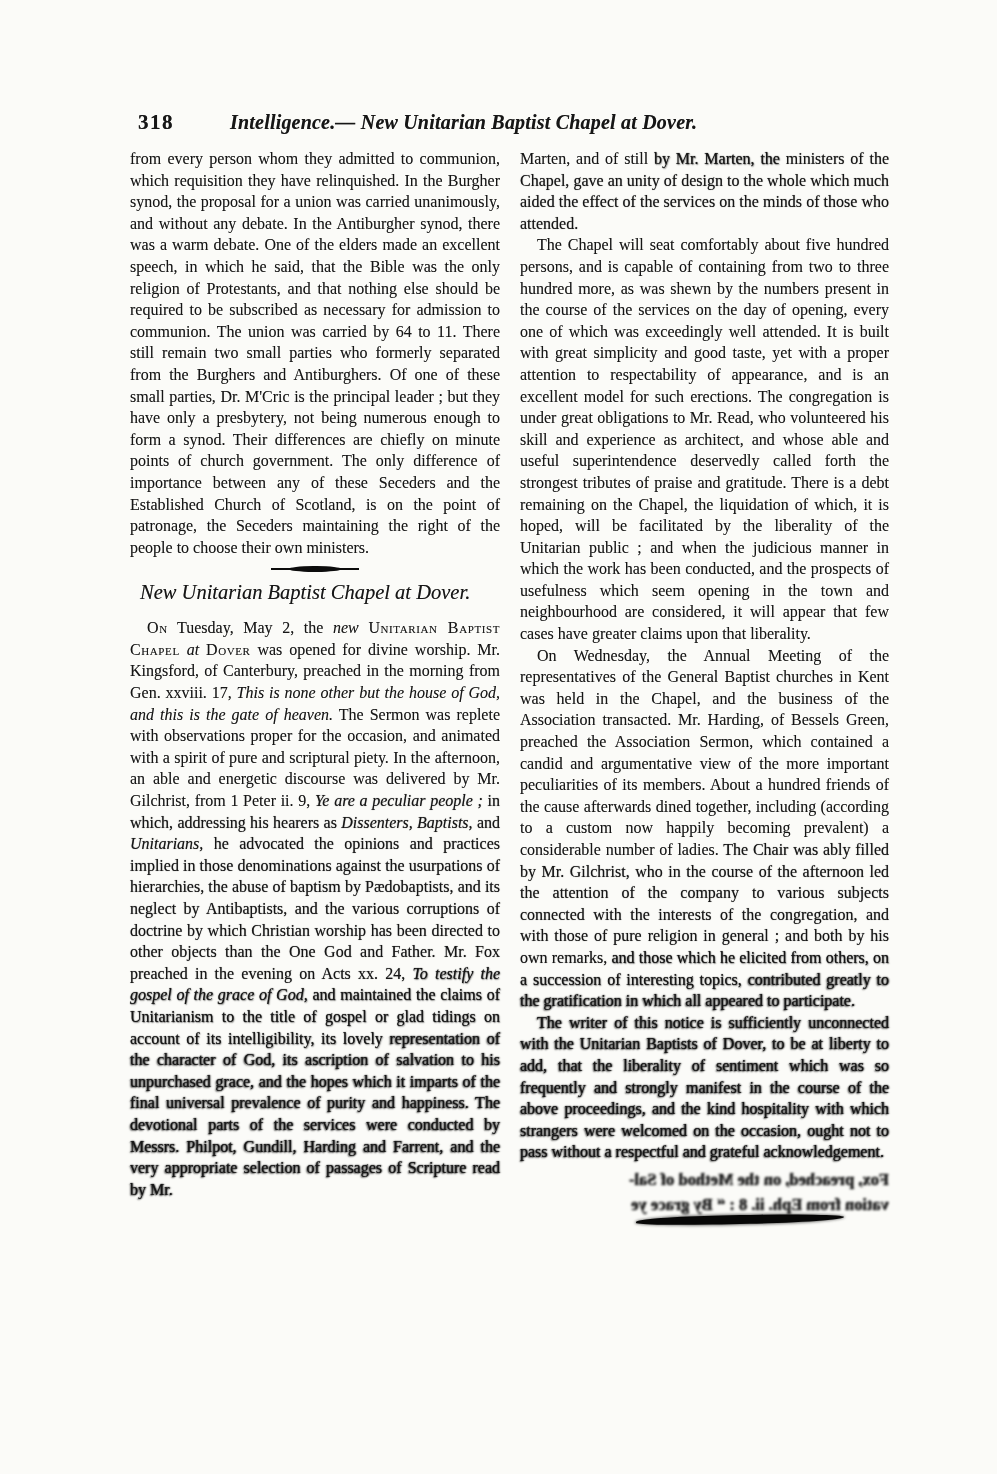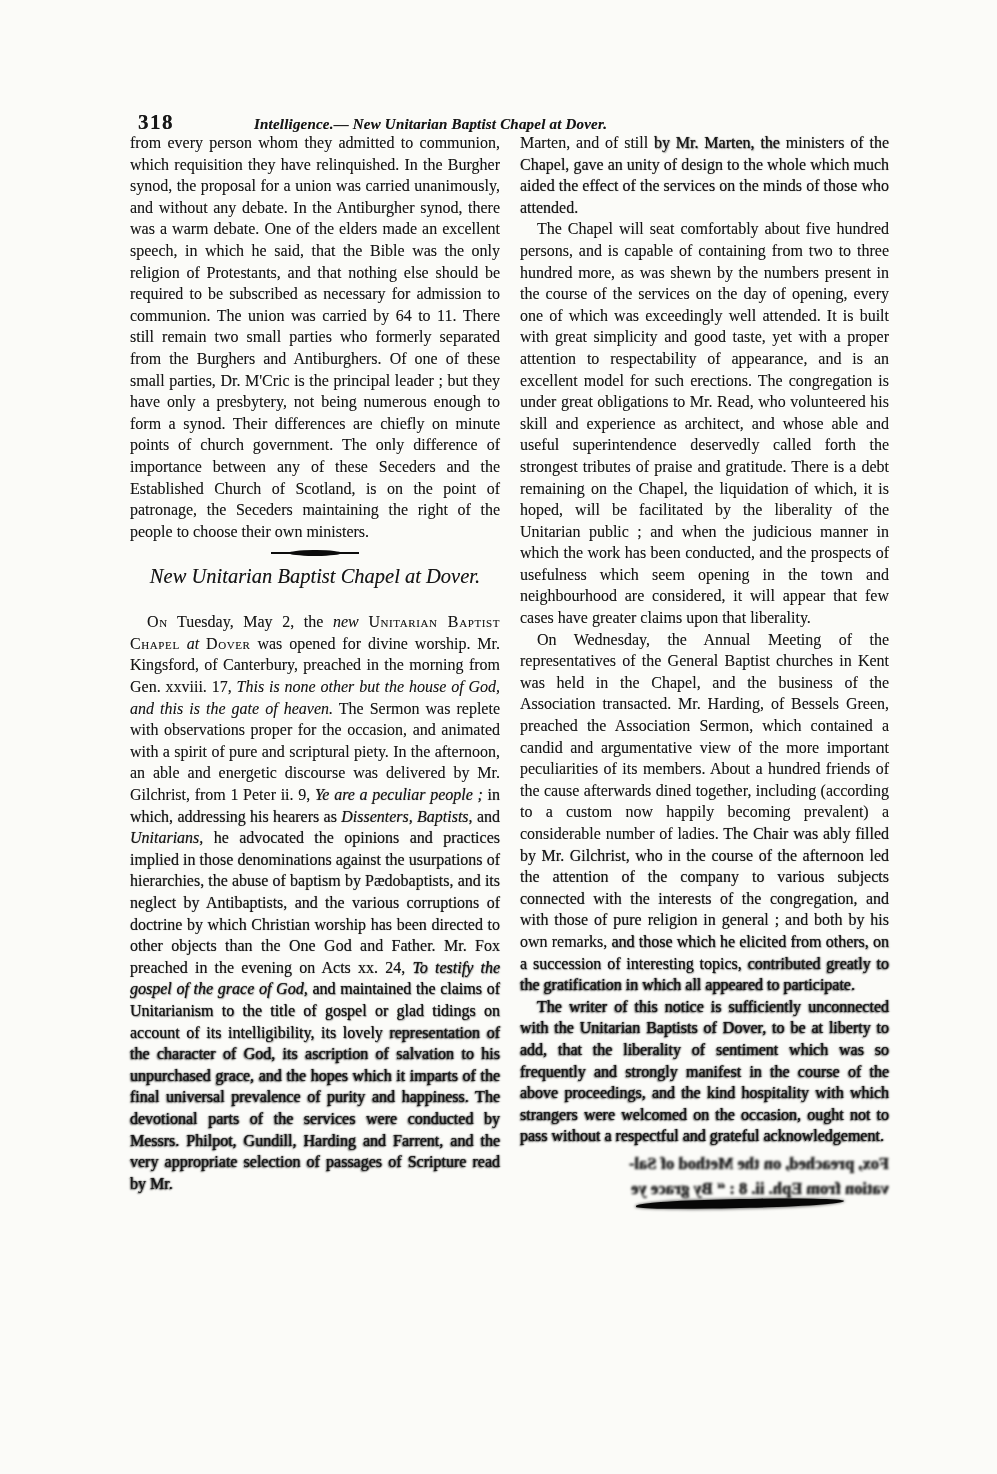--- a/index.html
+++ b/index.html
@@ -4,29 +4,29 @@
 <style>
   html,body{margin:0;padding:0}
   body{
     width:997px;height:1474px;position:relative;overflow:hidden;
     background:#fbfbf8;color:#161616;
     font-family:"Liberation Serif","DejaVu Serif",serif;
   }
   .page{position:absolute;inset:0}
   .page-header{position:absolute;top:110px;left:138px;width:762px;display:flex;align-items:baseline}
   .page-number{font-weight:bold;font-size:21px;letter-spacing:1.5px;text-shadow:0 0 .6px rgba(0,0,0,.6)}
-  .running-title{font-style:italic;font-weight:bold;font-size:15px;margin-left:80px;letter-spacing:.2px;text-shadow:0 0 .4px rgba(0,0,0,.45)}
-  .col{position:absolute;top:132px;width:370px;text-align:justify;font-size:16px;line-height:21.6px}
+  .running-title{font-style:italic;font-weight:bold;font-size:20px;margin-left:56px;letter-spacing:.2px;text-shadow:0 0 .4px rgba(0,0,0,.45)}
+  .col{position:absolute;top:148px;width:370px;text-align:justify;font-size:16px;line-height:21.6px}
   .col-left{left:130px}
   .col-right{left:520px;width:369px}
   .col p{margin:0;text-shadow:0 0 .3px rgba(0,0,0,.35)}
   .indent{text-indent:17px}
   .article-heading{
     font-style:italic;font-weight:normal;font-size:20.5px;line-height:25px;
-    text-align:center;margin:5px 10px 22px;text-shadow:0 0 .5px rgba(0,0,0,.45)
+    text-align:left;margin:5px 10px 12px;text-shadow:0 0 .5px rgba(0,0,0,.45)
   }
   .smallcaps{font-variant:small-caps;letter-spacing:.6px}
   .italic{font-style:italic}
   .smudge-light{text-shadow:0 0 .9px rgba(0,0,0,.6)}
   .smudge-medium{text-shadow:0 0 1.1px rgba(0,0,0,.8),.7px .5px 1.4px rgba(0,0,0,.45)}
   .smudge-heavy{
     text-shadow:0 0 1.5px rgba(0,0,0,.95),-1px .8px 1.8px rgba(0,0,0,.6),1px -.3px 1.5px rgba(0,0,0,.45);
     filter:blur(.35px);
   }
   .rule-divider{position:relative;width:88px;height:13px;margin:4px auto 1px}

